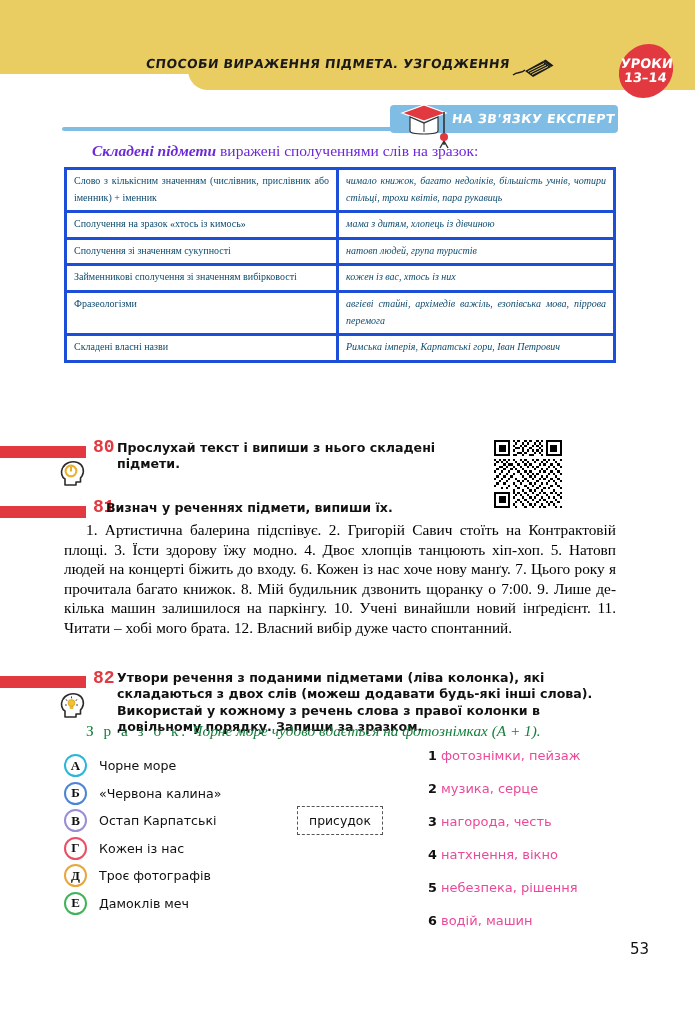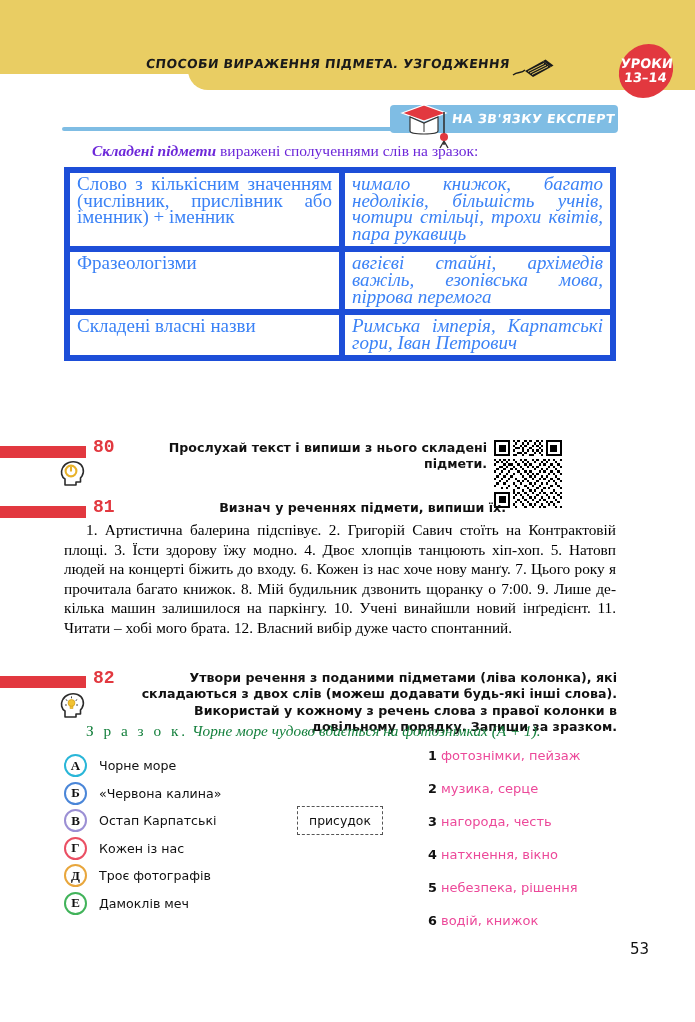--- a/index.html
+++ b/index.html
@@ -137,26 +137,26 @@
   
   .cmp-table {
     position: absolute;
     top: 167px;
     left: 64px;
     width: 552px;
     border-collapse: collapse;
     table-layout: fixed;
   }
   .cmp-table td {
-    border: 6px solid #1d4ed8;
+    border: 3px solid #1d4ed8;
     padding: 3px 7px 4px 7px;
-    font-size: 19px;
+    font-size: 10px;
     line-height: 16.6px;
     vertical-align: top;
-    color: #3b82f6;
+    color: #0c4a6e;
   }
   .cmp-table td.c1 {
     width: 255px;
     text-align: justify;
     text-align-last: left;
   }
   .cmp-table td.c2 {
     font-style: italic;
     text-align: justify;
     text-align-last: left;
@@ -178,21 +178,20 @@
     font-size: 18px;
     color: #e2383f;
   }
   .ex-title {
     position: absolute;
     font-family: "DejaVu Sans", sans-serif;
     font-weight: bold;
     font-size: 12.6px;
     line-height: 16.4px;
     color: #111;
-    text-align: right;
   }
   .head-icon { position: absolute; width: 30px; height: 30px; }
 
   .body-text {
     position: absolute;
     font-size: 15.3px;
     line-height: 19.6px;
     color: #000;
     text-align: justify;
     text-indent: 22px;
@@ -323,20 +322,32 @@
 
 <div class="intro-line">
   <span class="bi">Складені підмети</span><span> виражені сполученнями слів на зразок:</span>
 </div>
 
 <table class="cmp-table">
   <tbody>
     <tr>
       <td class="c1">Слово з кількісним значен­ням (числівник, прислівник або іменник) + іменник</td>
       <td class="c2">чимало книжок, багато недоліків, більшість учнів, чотири стільці, трохи квітів, пара рукавиць</td>
+    </tr>
+    <tr>
+      <td class="c1">Сполучення на зразок «хтось із кимось»</td>
+      <td class="c2">мама з дитям, хлопець із дівчиною</td>
+    </tr>
+    <tr>
+      <td class="c1">Сполучення зі значенням су­купності</td>
+      <td class="c2">натовп людей, група туристів</td>
+    </tr>
+    <tr>
+      <td class="c1">Займенникові сполучення зі значенням вибірковості</td>
+      <td class="c2">кожен із вас, хтось із них</td>
     </tr>
     <tr>
       <td class="c1">Фразеологізми</td>
       <td class="c2">авгієві стайні, архімедів важіль, езо­півська мова, піррова перемога</td>
     </tr>
     <tr>
       <td class="c1">Складені власні назви</td>
       <td class="c2">Римська імперія, Карпатські гори, Іван Петрович</td>
     </tr>
   </tbody>
@@ -657,17 +668,17 @@
   <div class="num-item">
     <div class="num-key">4</div>
     <div class="num-text">натхнення, вікно</div>
   </div>
   <div class="num-item">
     <div class="num-key">5</div>
     <div class="num-text">небезпека, рішення</div>
   </div>
   <div class="num-item">
     <div class="num-key">6</div>
-    <div class="num-text">водій, книжок</div>
+    <div class="num-text">водій, машин</div>
   </div>
 </div>
 
 <div class="page-num">53</div>
 
 </body></html>

